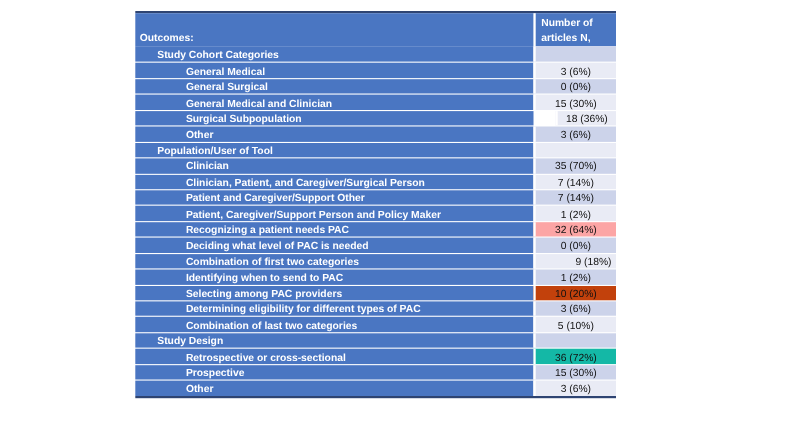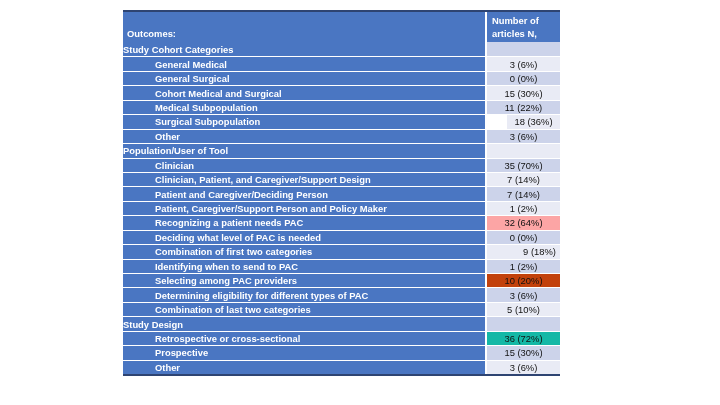--- a/index.html
+++ b/index.html
@@ -40,22 +40,22 @@
     background:var(--blue);
     color:var(--header-text);
     font-weight:bold;
     font-size:9.4px;
     display:flex;
     align-items:center;
     white-space:nowrap;
     overflow:hidden;
   }
   .row.tall .c1{ align-items:flex-start; padding-top:2px; }
-  .c1.section{ padding-left:0; }
-  .c1.item{ padding-left:32px; }
+  .c1.section{ padding-left:20px; }
+  .c1.item{ padding-left:46px; }
   .c2{
     flex:1;
     border-left:2px solid var(--white-line);
     font-size:9.4px;
     color:var(--value-text);
     display:flex;
     align-items:center;
     justify-content:center;
     white-space:nowrap;
     overflow:hidden;
@@ -91,49 +91,45 @@
       </div>
       <div class="row">
         <div class="c1 item">General Medical</div>
         <div class="c2" style="background: rgb(233, 235, 245);">3 (6%)</div>
       </div>
       <div class="row">
         <div class="c1 item">General Surgical</div>
         <div class="c2" style="background: rgb(204, 211, 234);">0 (0%)</div>
       </div>
       <div class="row">
-        <div class="c1 item">Cohort Medical and Surgical</div>
+        <div class="c1 item">General Medical and Clinician</div>
         <div class="c2" style="background: rgb(233, 235, 245);">15 (30%)</div>
-      </div>
-      <div class="row">
-        <div class="c1 item">Medical Subpopulation</div>
-        <div class="c2" style="background: rgb(204, 211, 234);">11 (22%)</div>
       </div>
       <div class="row">
         <div class="c1 item">Surgical Subpopulation</div>
         <div class="c2" style="background: rgb(233, 235, 245); margin-left: 20px;">18 (36%)</div>
       </div>
       <div class="row">
         <div class="c1 item">Other</div>
         <div class="c2" style="background: rgb(204, 211, 234);">3 (6%)</div>
       </div>
       <div class="row">
         <div class="c1 section">Population/User of Tool</div>
         <div class="c2" style="background: rgb(233, 235, 245);"></div>
       </div>
       <div class="row">
         <div class="c1 item">Clinician</div>
         <div class="c2" style="background: rgb(204, 211, 234);">35 (70%)</div>
       </div>
       <div class="row">
-        <div class="c1 item">Clinician, Patient, and Caregiver/Support Design</div>
+        <div class="c1 item">Clinician, Patient, and Caregiver/Surgical Person</div>
         <div class="c2" style="background: rgb(233, 235, 245);">7 (14%)</div>
       </div>
       <div class="row">
-        <div class="c1 item">Patient and Caregiver/Deciding Person</div>
+        <div class="c1 item">Patient and Caregiver/Support Other</div>
         <div class="c2" style="background: rgb(204, 211, 234);">7 (14%)</div>
       </div>
       <div class="row">
         <div class="c1 item">Patient, Caregiver/Support Person and Policy Maker</div>
         <div class="c2" style="background: rgb(233, 235, 245);">1 (2%)</div>
       </div>
       <div class="row">
         <div class="c1 item">Recognizing a patient needs PAC</div>
         <div class="c2" style="background: #fca5a5;">32 (64%)</div>
       </div>

